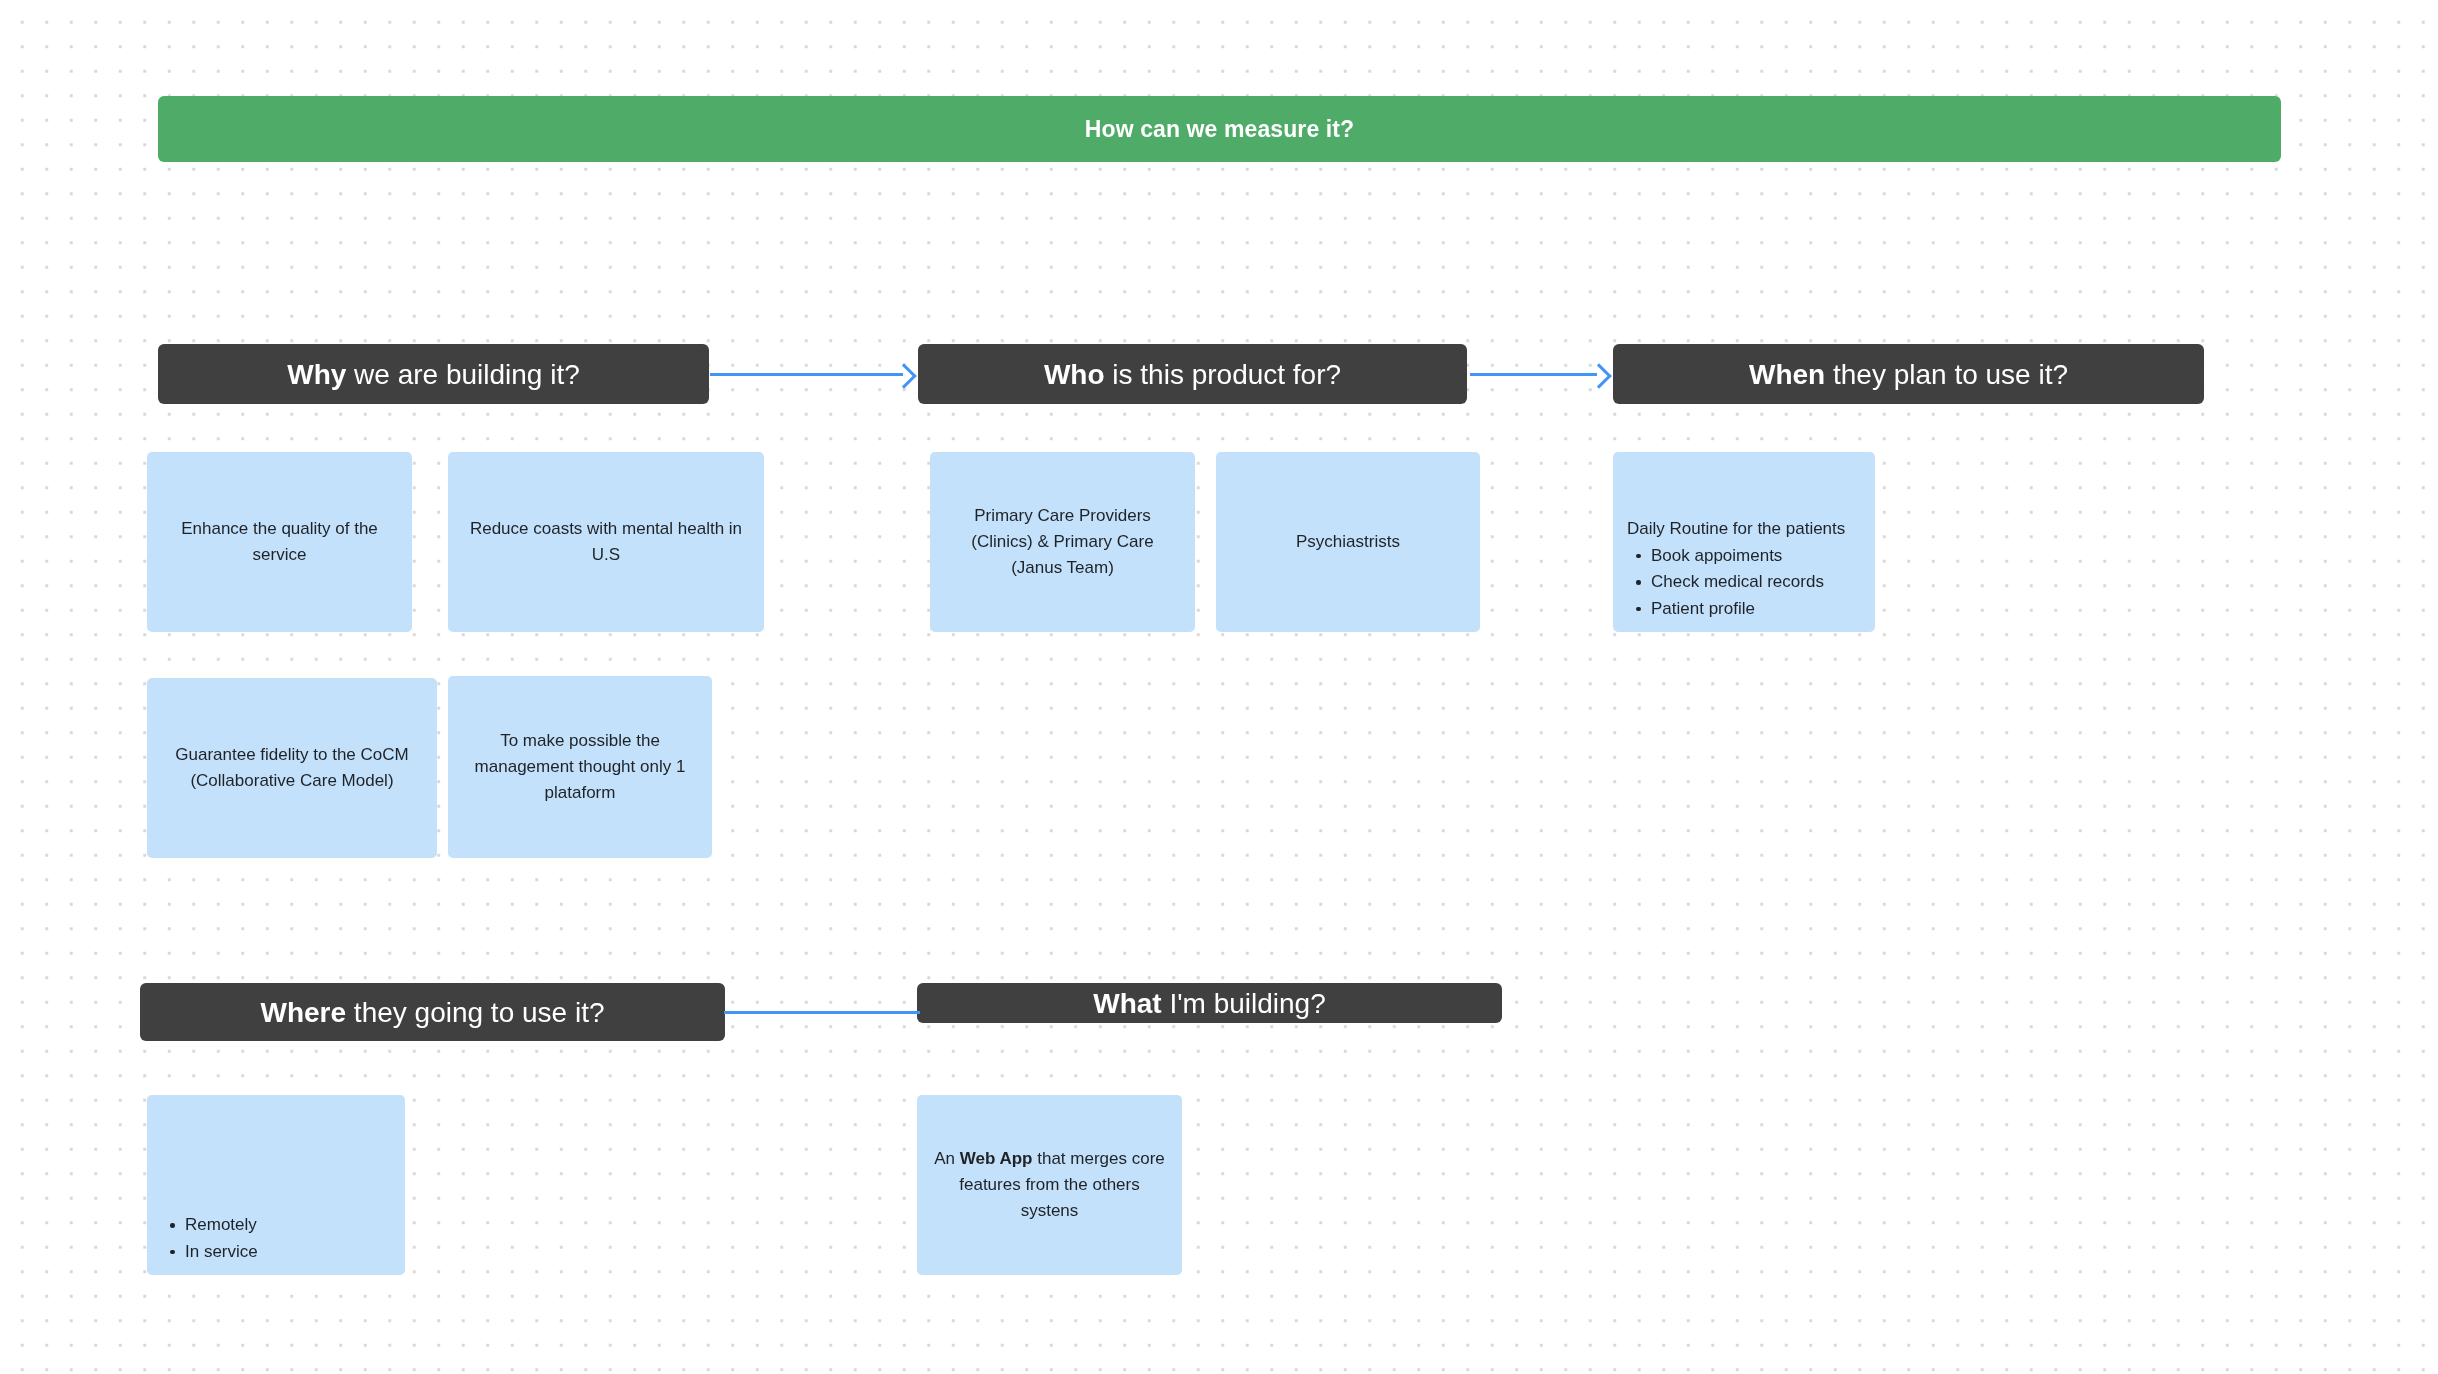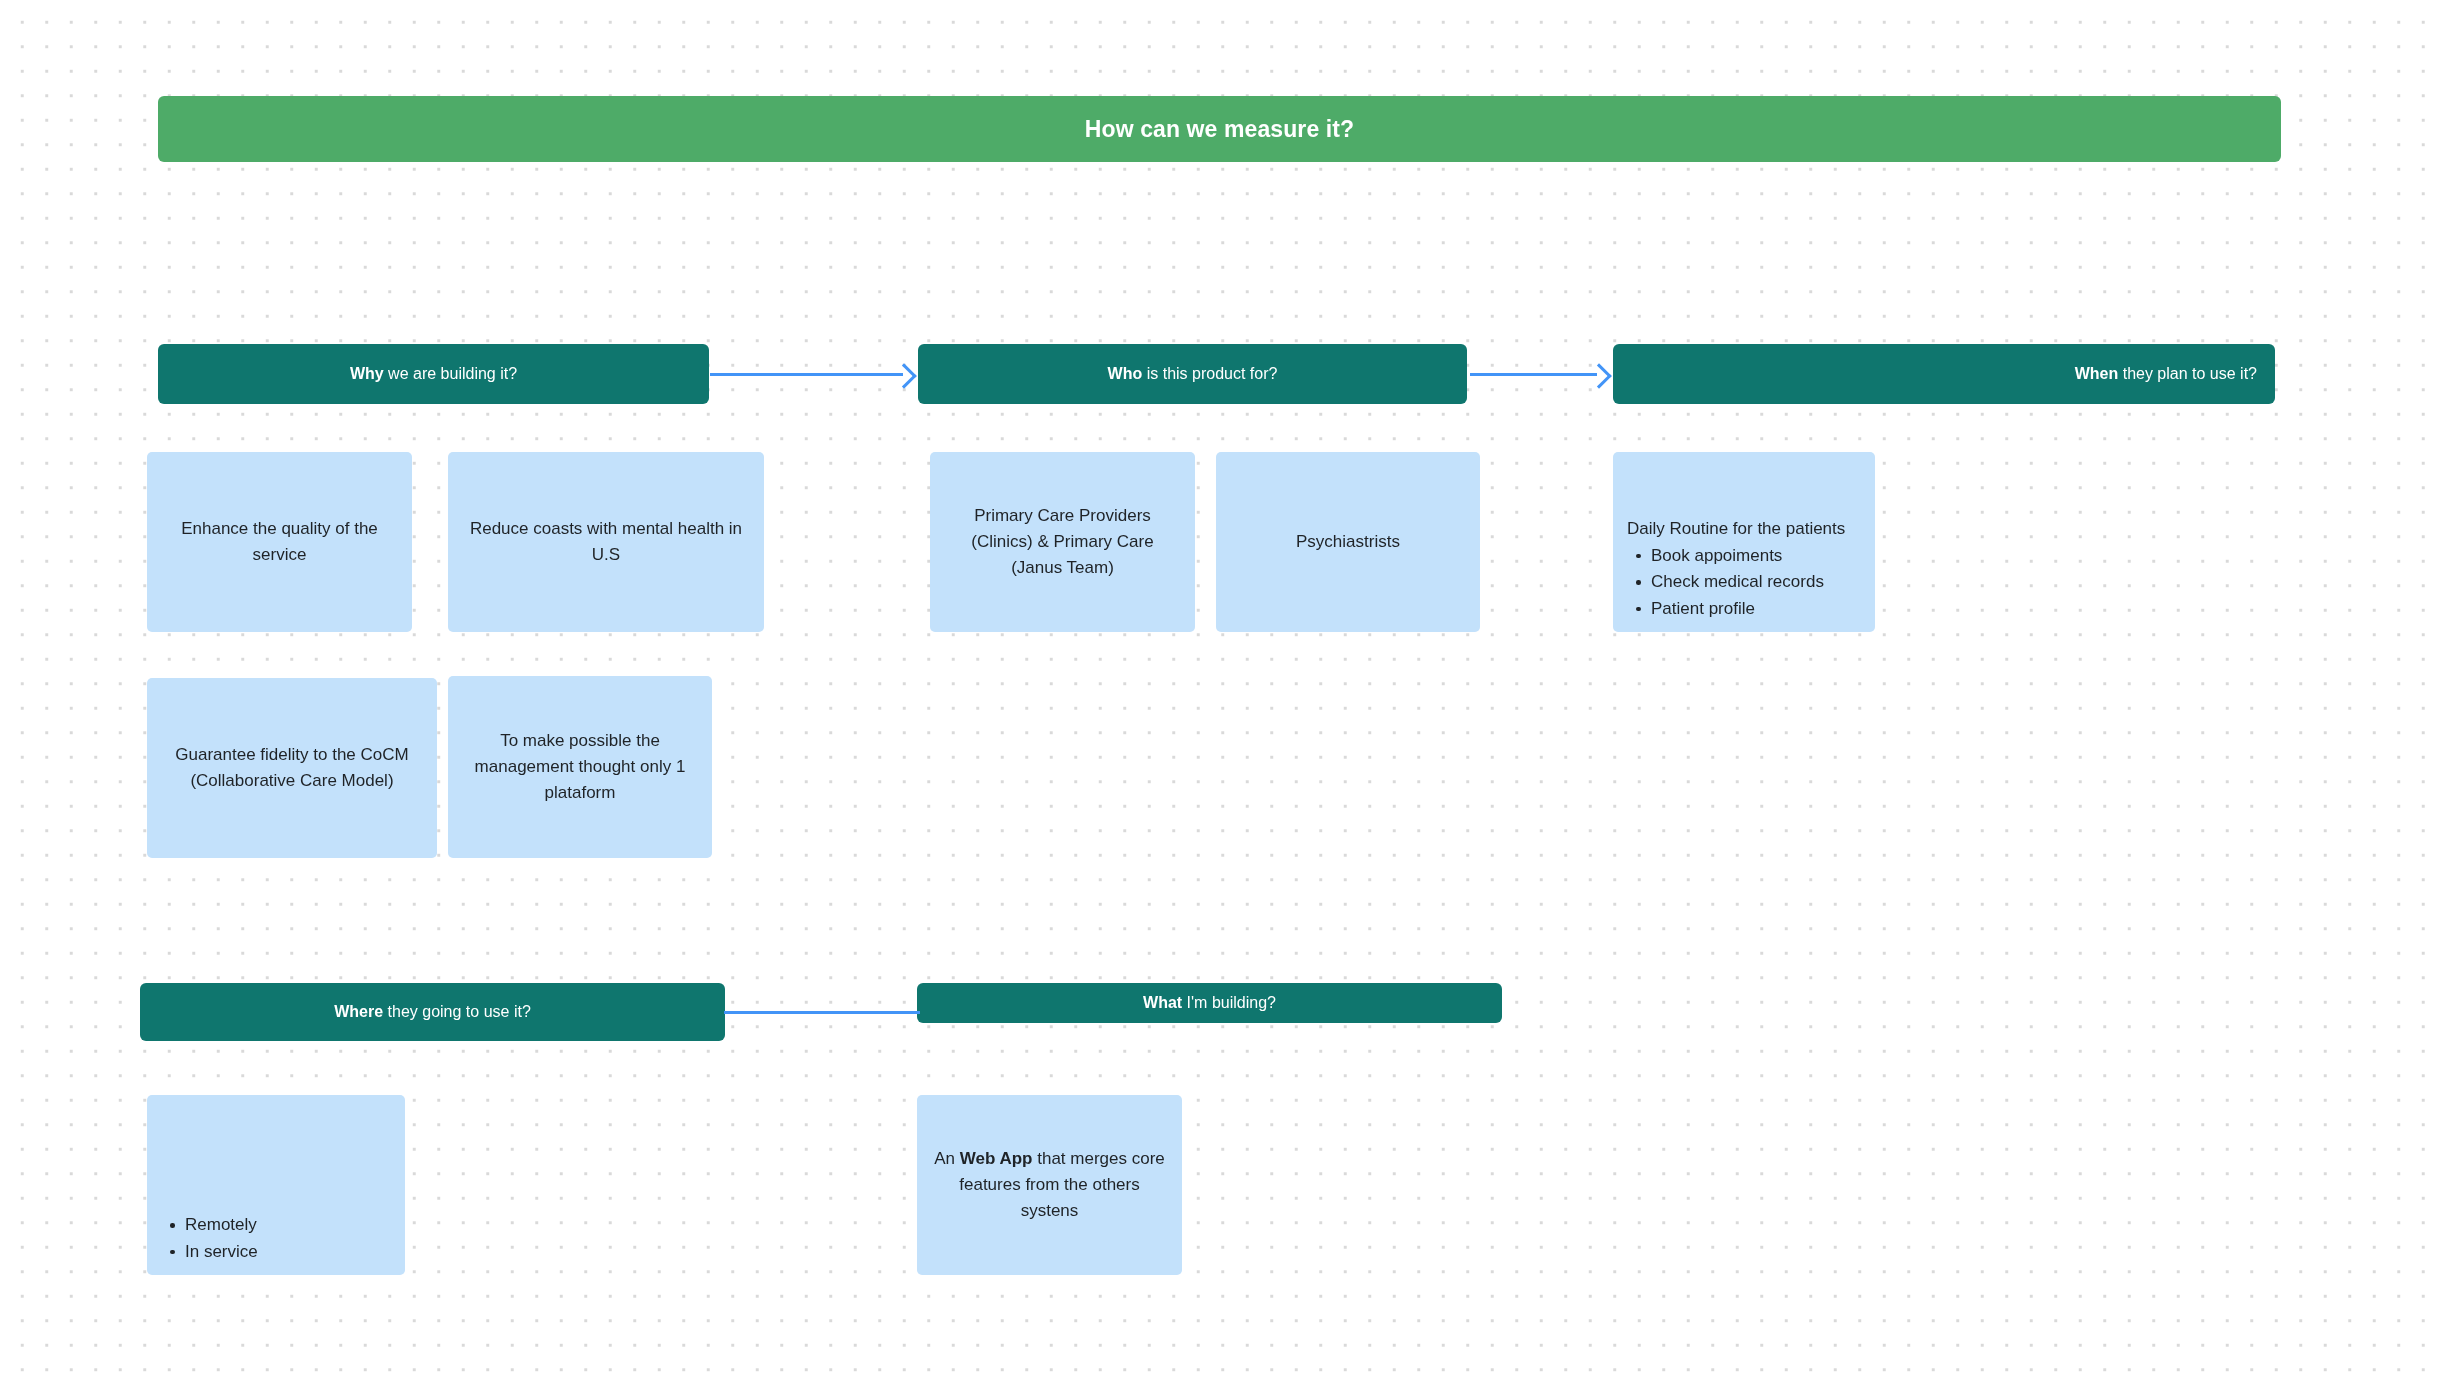--- a/index.html
+++ b/index.html
@@ -36,22 +36,22 @@
     text-align: center;
     line-height: 1.25;
   }
   .bar-green {
     background-color: #4eab68;
     font-size: 23px;
     font-weight: 700;
     letter-spacing: .1px;
   }
   .bar-blue {
-    background-color: #0f766e;
-    font-size: 16px;
+    background-color: #404040;
+    font-size: 28px;
     font-weight: 400;
   }
   .bar-blue .lead {
     font-weight: 700;
   }
 
   
   .card {
     position: absolute;
     background-color: #c3e1fb;
@@ -129,21 +129,21 @@
   </div>
 
   <div class="bar bar-blue" style="left:158px; top:344px; width:551px; height:60px;">
     <span><span class="lead">Why</span><span> we are building it?</span></span>
   </div>
 
   <div class="bar bar-blue" style="left:918px; top:344px; width:549px; height:60px;">
     <span><span class="lead">Who</span><span> is this product for?</span></span>
   </div>
 
-  <div class="bar bar-blue" style="left:1613px; top:344px; width:662px; height:60px;justify-content:flex-end;">
+  <div class="bar bar-blue" style="left:1613px; top:344px; width:591px; height:60px;">
     <span><span class="lead">When</span><span> they plan to use it?</span></span>
   </div>
 
   <div class="conn" style="left:710px; top:373px; width:193px;"></div>
   <div class="arrowhead" style="left:895px; top:367px;"></div>
 
   <div class="conn" style="left:1470px; top:373px; width:127px;"></div>
   <div class="arrowhead" style="left:1590px; top:367px;"></div>
 
   <div class="card" style="left:147px; top:452px; width:265px; height:180px;">

